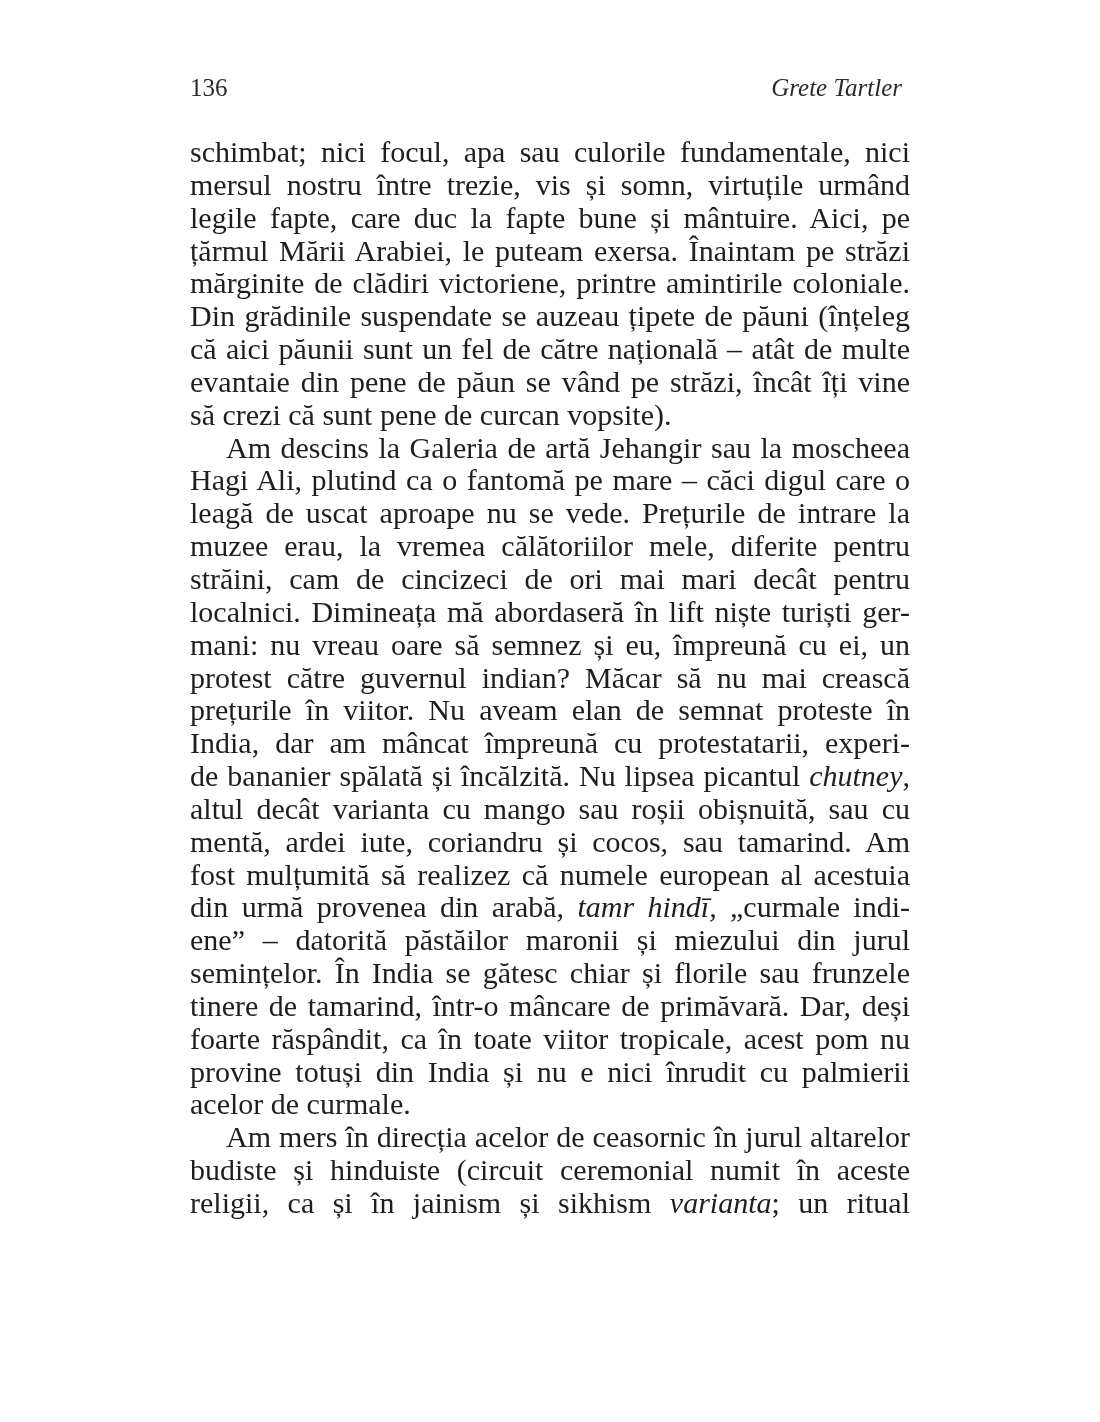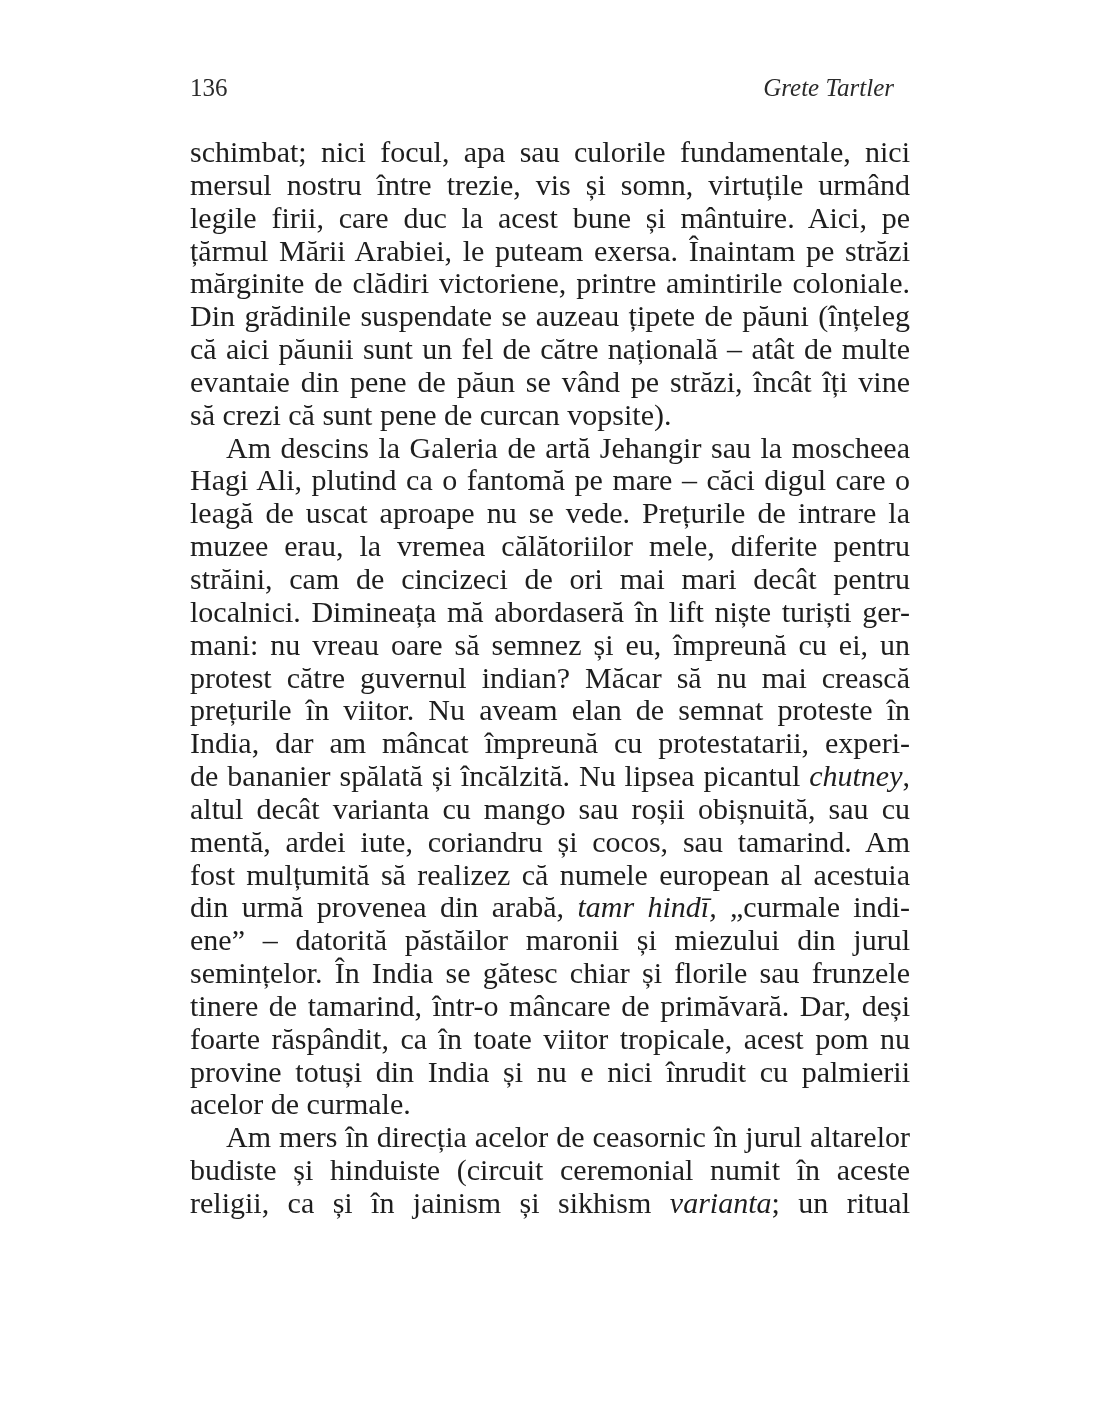--- a/index.html
+++ b/index.html
@@ -7,21 +7,21 @@
     .page {
       position: absolute; left: 0; top: 0; width: 1100px; height: 1074px;
       background: #ffffff; color: #1e1e1e;
       font-family: "Liberation Serif", "DejaVu Serif", serif;
     }
     .header {
       position: absolute; left: 190px; top: 74px; width: 720px; height: 34px;
       font-size: 25px; color: #2a2a2a;
     }
     .page-num { position: absolute; left: 0; top: 0; }
-    .running-head { position: absolute; right: 16px; top: 0; font-style: italic; }
+    .running-head { position: absolute; right: 8px; top: 0; font-style: italic; }
     .body {
       position: absolute; left: 190px; top: 136px; width: 720px;
       font-size: 30px; line-height: 32.85px;
     }
     .line {
       display: block; height: 32.85px; white-space: nowrap;
       text-align: justify; text-align-last: justify;
     }
     .line.last { text-align-last: left; }
     .line.indent { padding-left: 36px; }
@@ -32,21 +32,21 @@
 
 <div class="page">
   <div class="header">
     <span class="page-num">136</span>
     <span class="running-head">Grete Tartler</span>
   </div>
 
   <div class="body">
     <span class="line">schimbat; nici focul, apa sau culorile fundamentale, nici</span>
     <span class="line">mersul nostru între trezie, vis și somn, virtuțile urmând</span>
-    <span class="line">legile firii, care duc la acest bune și mântuire. Aici, pe</span>
+    <span class="line">legile fapte, care duc la fapte bune și mântuire. Aici, pe</span>
     <span class="line">țărmul Mării Arabiei, le puteam exersa. Înaintam pe străzi</span>
     <span class="line">mărginite de clădiri victoriene, printre amintirile coloniale.</span>
     <span class="line">Din grădinile suspendate se auzeau țipete de păuni (înțeleg</span>
     <span class="line">că aici păunii sunt un fel de către națională – atât de multe</span>
     <span class="line">evantaie din pene de păun se vând pe străzi, încât îți vine</span>
     <span class="line last">să crezi că sunt pene de curcan vopsite).</span>
 
     <span class="line indent">Am descins la Galeria de artă Jehangir sau la moscheea</span>
     <span class="line">Hagi Ali, plutind ca o fantomă pe mare – căci digul care o</span>
     <span class="line">leagă de uscat aproape nu se vede. Prețurile de intrare la</span>

